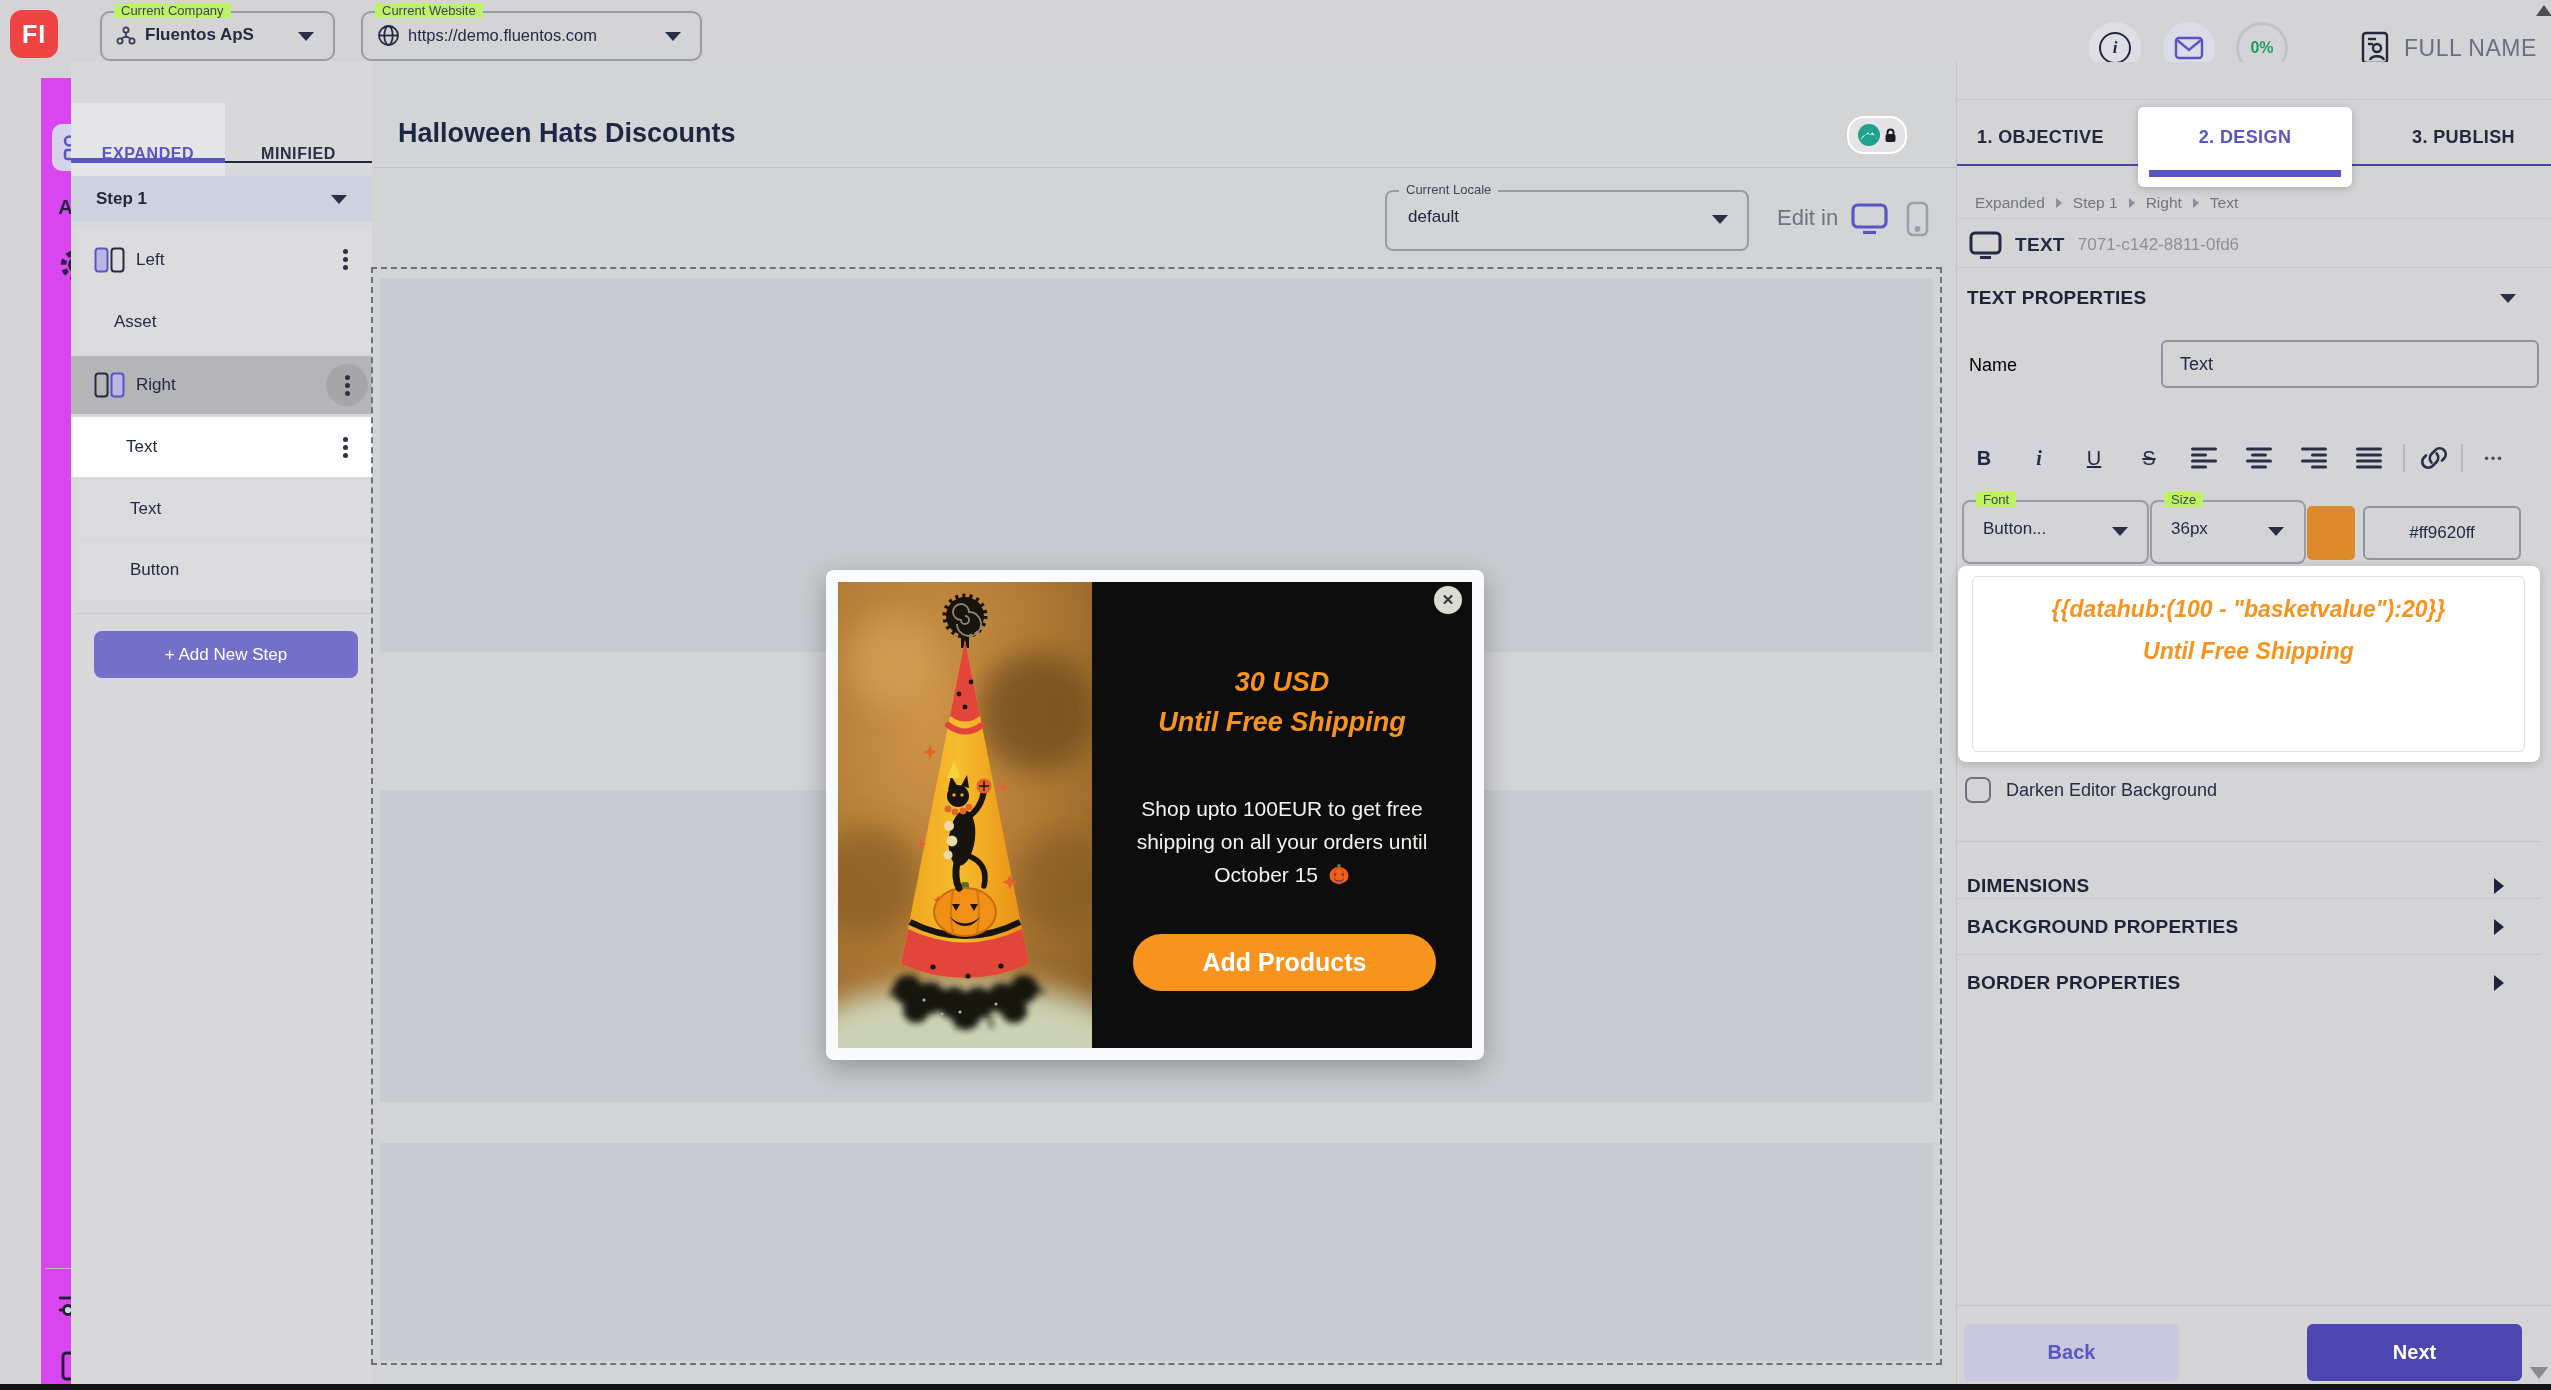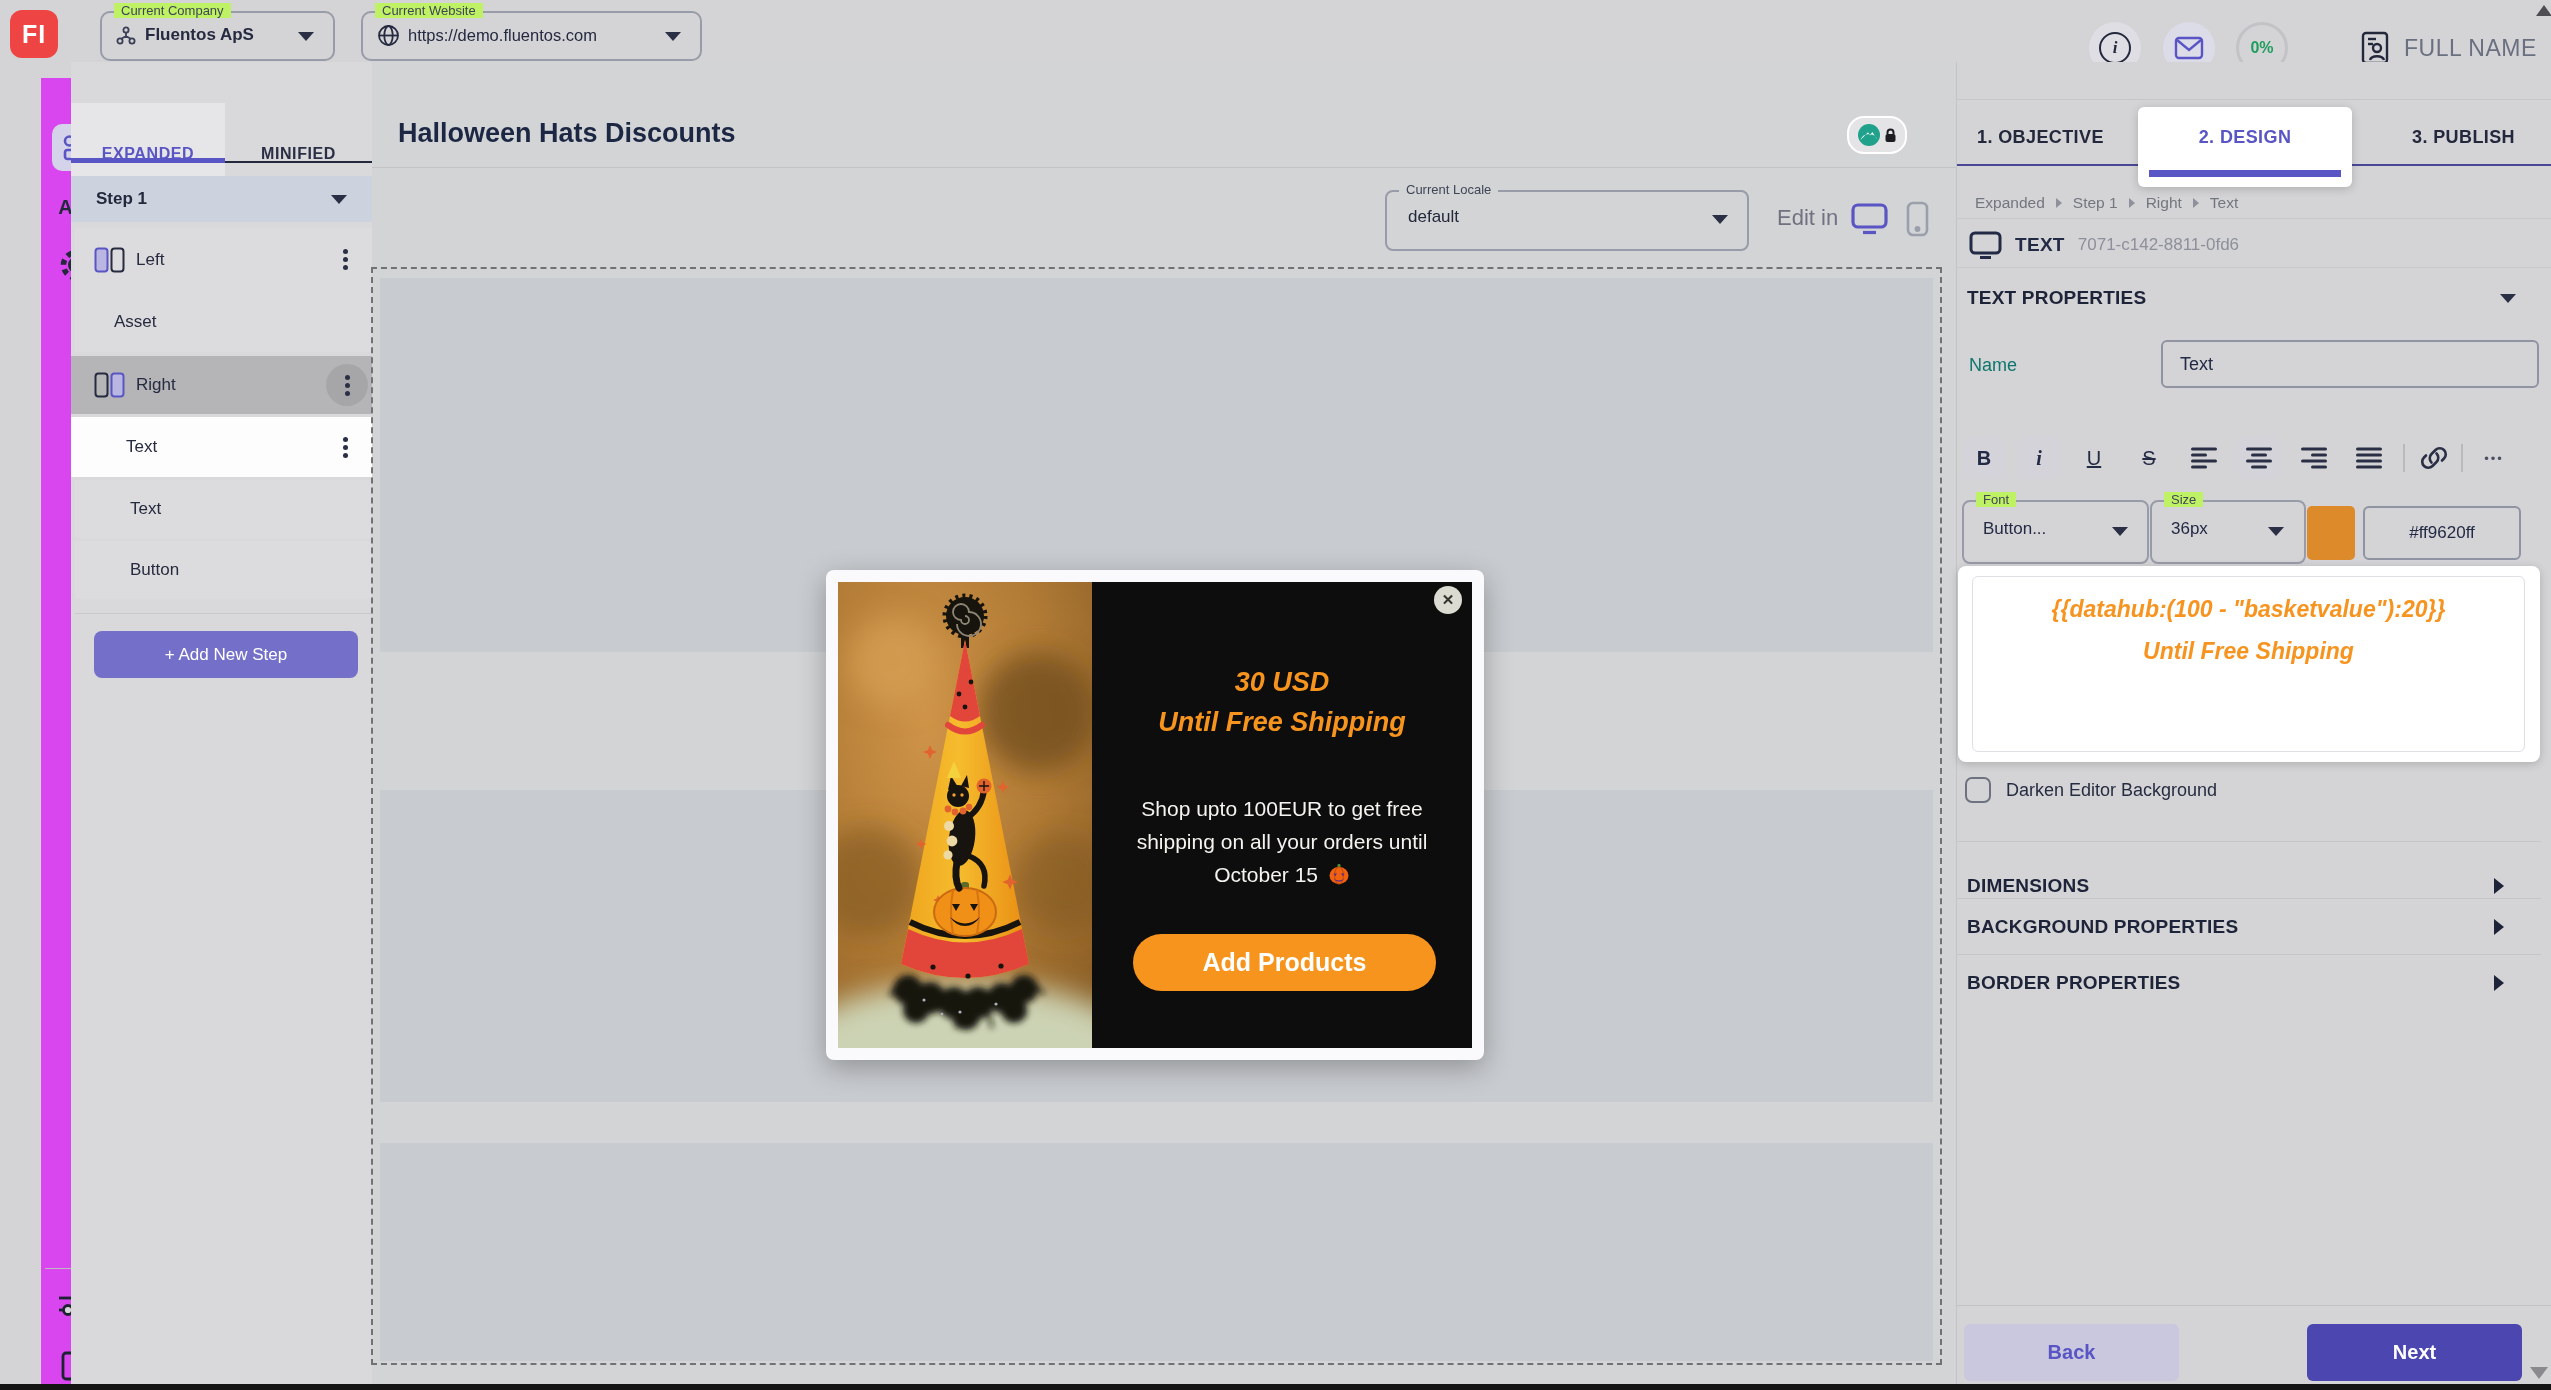--- a/index.html
+++ b/index.html
@@ -416,21 +416,21 @@
       <span style="font-size:17px;color:#8d909b;">7071-c142-8811-0fd6</span>
     </div>
     <div class="abs" style="left:0;top:205px;width:595px;height:1px;background:#c8c8ca;"></div>
 
     <div class="abs flex" style="left:10px;top:220px;width:575px;height:32px;">
       <span class="sec-label">TEXT PROPERTIES</span>
       <span class="caret-down" style="position:absolute;right:26px;border-left-width:8px;border-right-width:8px;border-top-width:9px;"></span>
     </div>
 
     <div class="abs flex" style="left:12px;top:278px;width:575px;height:50px;">
-      <span style="font-size:18px;color:#0f766e;">Name</span>
+      <span style="font-size:18px;color:#000000;">Name</span>
       <div style="position:absolute;left:192px;top:0;width:378px;height:48px;border:2px solid #8f93a2;border-radius:6px;box-sizing:border-box;display:flex;align-items:center;">
         <span style="margin-left:17px;font-size:18px;color:#232a45;">Text</span>
       </div>
     </div>
 
     <div class="abs" style="left:0;top:375px;width:595px;height:42px;">
       <div class="tb-btn tb-active" style="left:6px;top:0;font-weight:800;">
         <span>B</span>
         </div>
       <div class="tb-btn tb-active" style="left:61px;top:0;font-style:italic;font-family:'Liberation Serif',serif;font-weight:700;">

